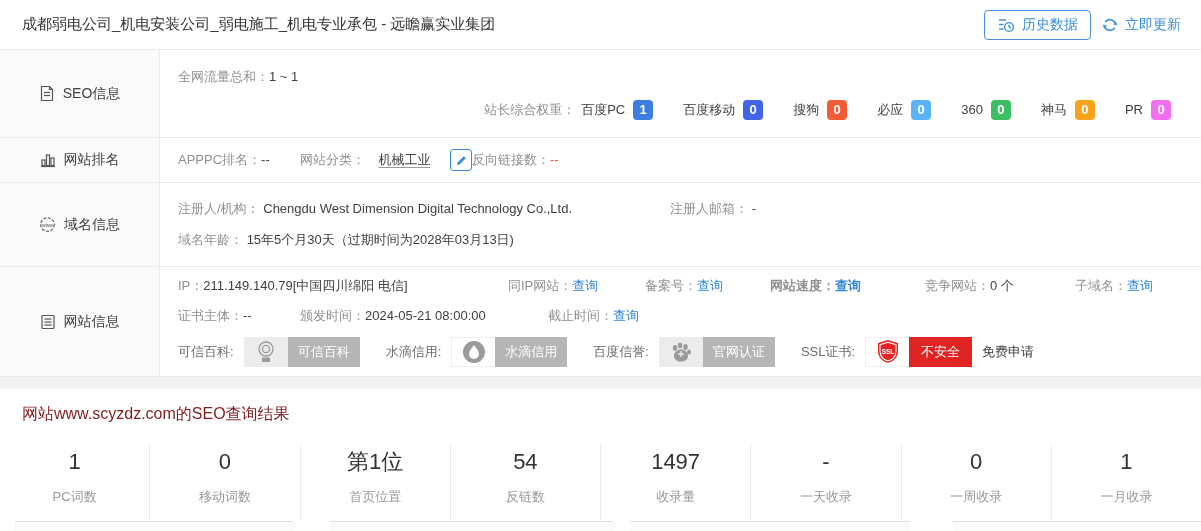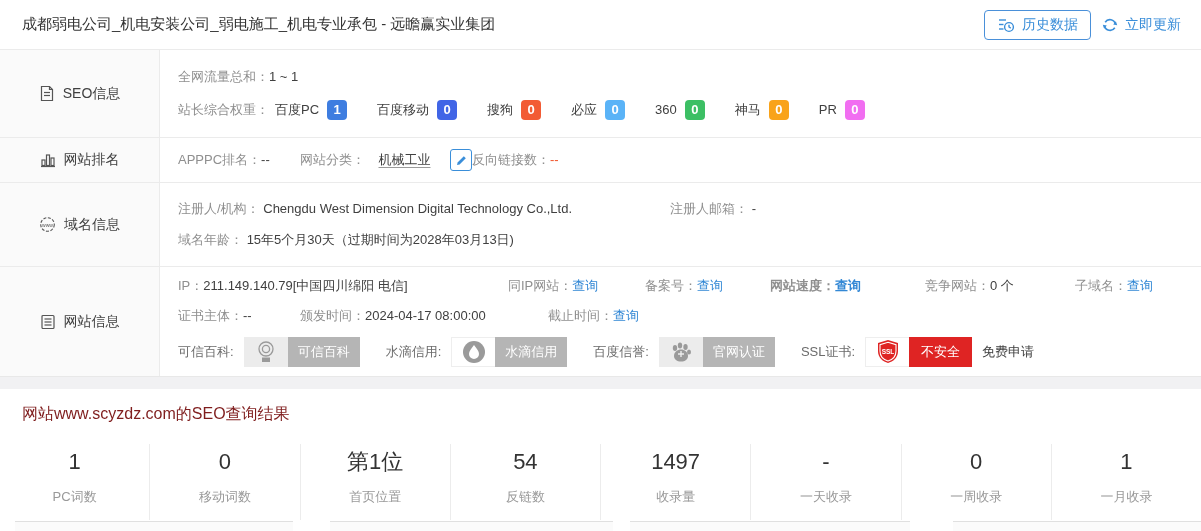--- a/index.html
+++ b/index.html
@@ -19,21 +19,21 @@
   .info-row { display:flex; border-bottom:1px solid #ebebeb; }
   .row-side { width:160px; flex:0 0 160px; background:#fafafa; border-right:1px solid #ebebeb; display:flex; align-items:center; justify-content:center; gap:8px; font-size:14px; color:#404040; }
   .row-content { flex:1; padding-left:18px; display:flex; flex-direction:column; justify-content:center; }
   .lbl { color:#8f8f8f; }
   .val { color:#404040; }
   .link { color:#3388d5; cursor:pointer; text-decoration:none; }
   .warn { color:#f0552c; }
   
   .row-seo { height:88px; }
   .seo-line { display:flex; align-items:center; }
-  .seo-line + .seo-line { margin-top:14px; }
+  .seo-line + .seo-line { margin-top:14px;justify-content:flex-end; }
   .weight-group { display:flex; align-items:center; margin-right:30px; }
   .weight-badge { display:inline-block; min-width:20px; height:20px; line-height:20px; padding:0 4px; margin-left:8px; border-radius:4px; color:#fff; font-weight:bold; font-size:13px; text-align:center; cursor:pointer; }
   
   .row-rank { height:45px; }
   .rank-line { display:flex; align-items:center; }
   .rank-item1 { min-width:122px; }
   .rank-item2 { min-width:172px; display:flex; align-items:center;justify-content:space-between; }
   .cat-val { color:#404040; text-decoration:underline; text-underline-offset:3px; text-decoration-color:#9a9a9a; }
   .edit-box { width:22px; height:22px; border:1px solid #3a8ed9; border-radius:3px; margin-left:6px; display:flex; align-items:center; justify-content:center; cursor:pointer; background:#fff; }
   
@@ -259,21 +259,21 @@
       </span>
       <span>
         <span class="lbl">子域名：</span><a class="link">查询</a>
       </span>
     </div>
     <div class="site-line">
       <span class="sc-1">
         <span class="lbl">证书主体：</span><span class="val">--</span>
       </span>
       <span class="sc-2">
-        <span class="lbl">颁发时间：</span><span class="val">2024-04-17 08:00:00</span>
+        <span class="lbl">颁发时间：</span><span class="val">2024-05-21 08:00:00</span>
       </span>
       <span>
         <span class="lbl">截止时间：</span><a class="link">查询</a>
       </span>
     </div>
     <div class="site-line">
       <span class="trust-group">
         <span class="trust-label">可信百科:</span>
         <span class="trust-badge">
           <span class="trust-icon-box">

